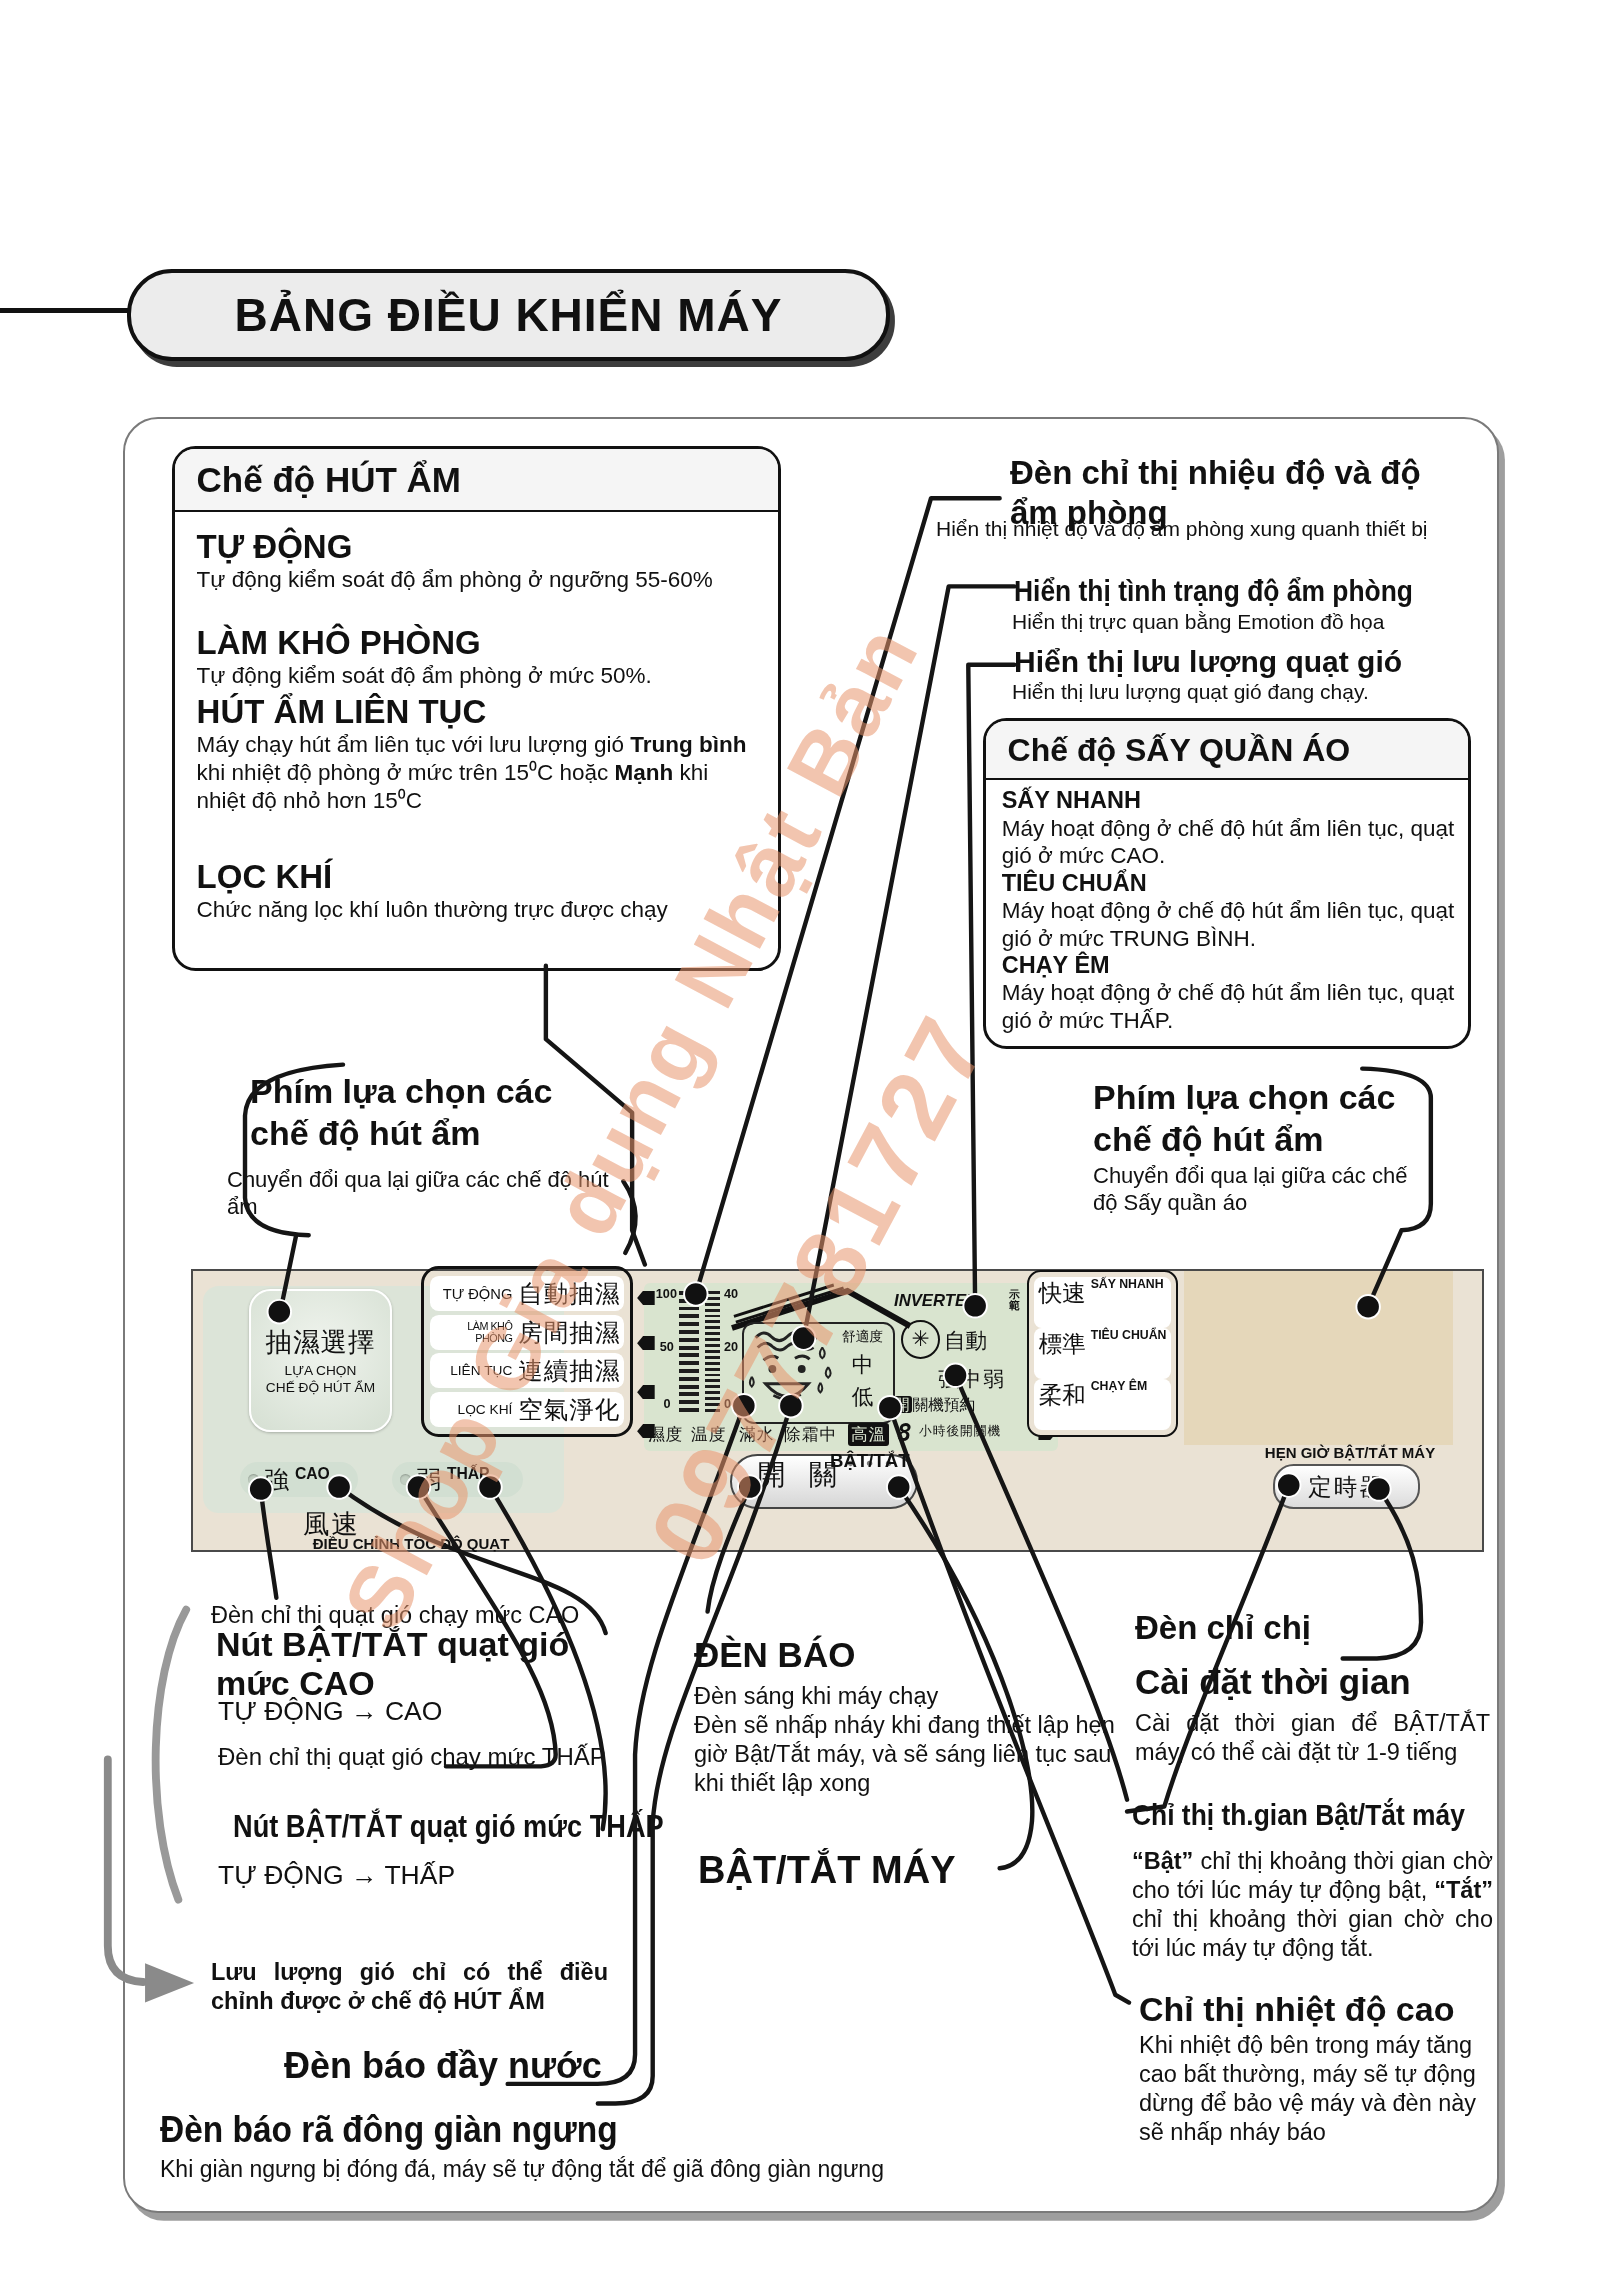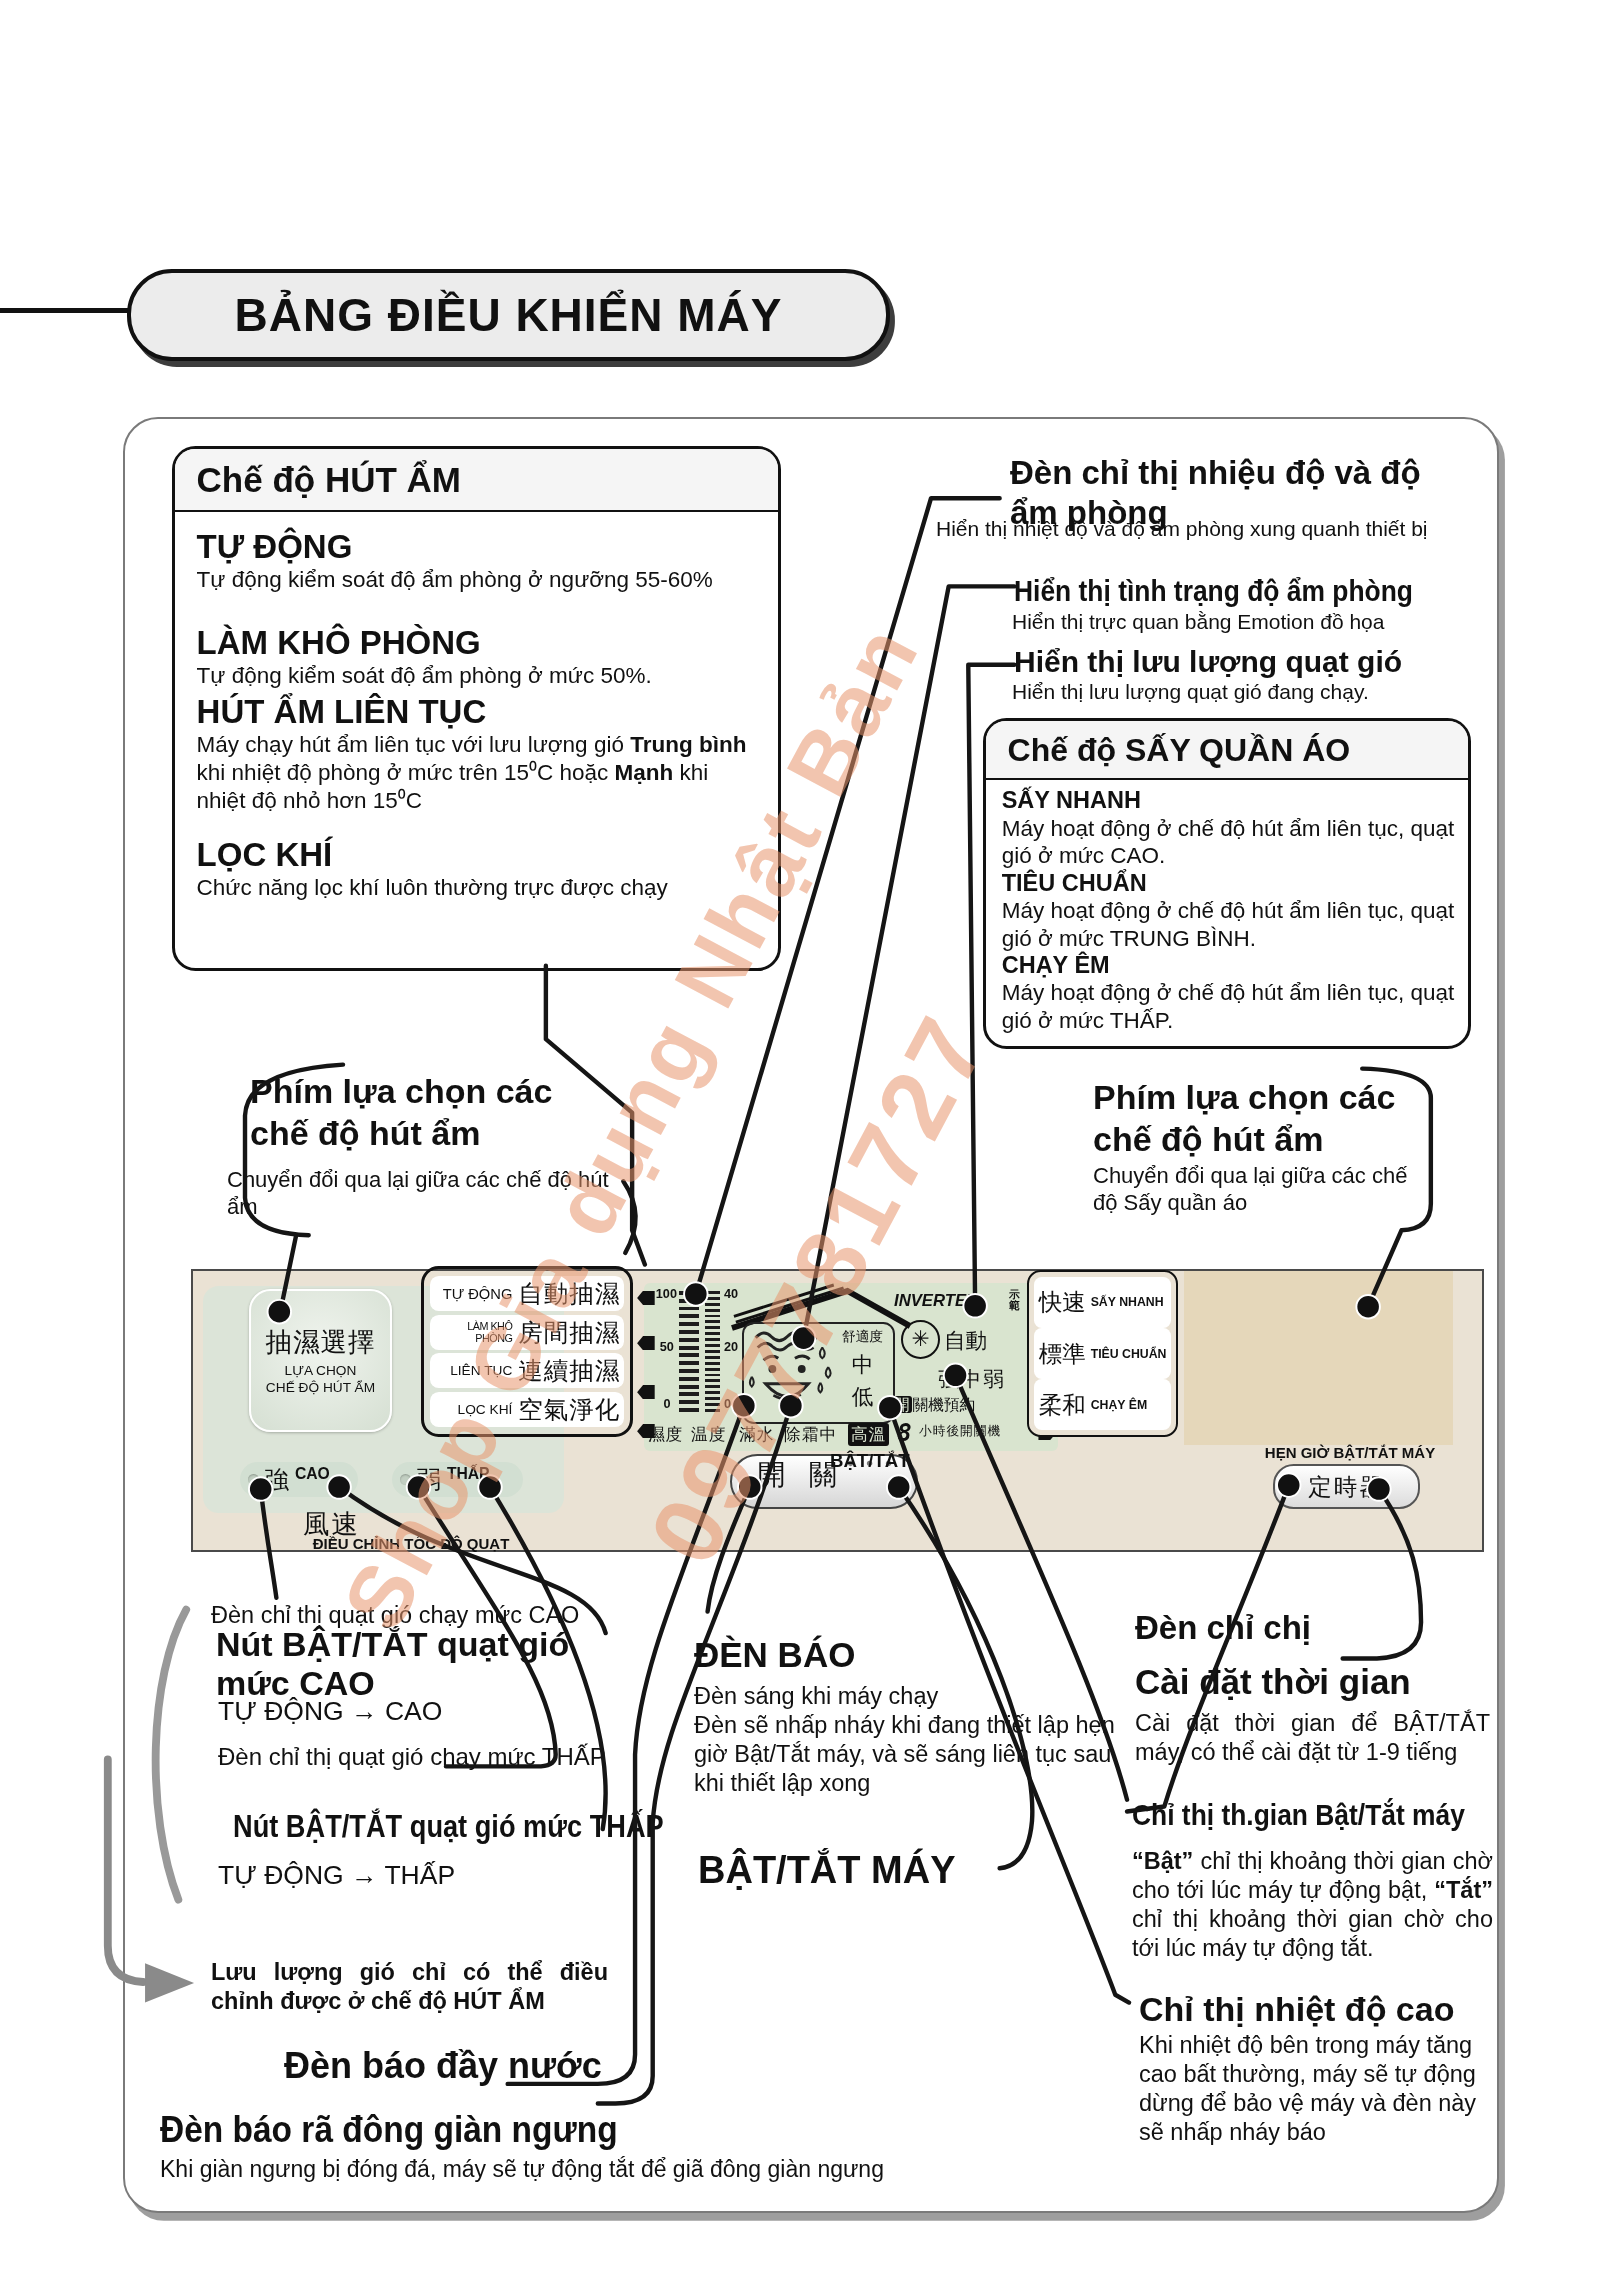--- a/index.html
+++ b/index.html
@@ -72,21 +72,21 @@
   .inv{position:absolute;left:250px;top:7.8px;font-size:16.7px;font-weight:bold;font-style:italic}
   .demo{position:absolute;left:365px;top:5.9px;font-size:10.8px;width:12.7px;line-height:11.8px;font-weight:bold}
   .lcd-auto{position:absolute;left:300px;top:43px;font-size:21.6px;font-weight:500}
   .lcd-fanlv{position:absolute;left:294px;top:82px;font-size:20.6px;font-weight:500;letter-spacing:2px}
   .lcd-reserve{position:absolute;left:247px;top:112px;font-size:15.7px;font-weight:500}
   .inv-chip{background:#111;color:#d9e4cf;padding:0 2.9px;border-radius:2.9px}
   .lcd-bottom{position:absolute;left:0;bottom:3.9px;width:100%;height:23.5px}
   .seg8{font-weight:bold;font-style:italic;font-size:24.5px;font-family:"DejaVu Sans Mono",monospace}
   .say-list{left:834px;top:-1px;width:151px;height:167px;border:2.9px solid #111;border-radius:13.7px;
     background:#eae2d4;padding:4.9px;box-sizing:border-box;display:flex;flex-direction:column;justify-content:space-between}
-  .say-row{background:#fff;border-radius:7.8px;height:58px;display:flex;align-items:center;padding:0 4.9px}
+  .say-row{background:#fff;border-radius:7.8px;height:58px;display:flex;align-items:flex-start;padding:0 4.9px}
   .say-cn{font-size:23.5px;font-weight:500;white-space:nowrap}
   .say-vn{font-size:12.3px;font-weight:bold;margin-left:4.9px;white-space:nowrap}
   .fan-pill{position:absolute;top:191px;height:35px;background:#d2dfd2;border-radius:17.6px;
     display:flex;align-items:center;padding:0 7.8px;box-sizing:border-box}
   .fan-pill .dot{width:10.8px;height:10.8px;border-radius:50%;background:#c2cfc2;box-shadow:inset 0 1px 2px rgba(0,0,0,.25);margin-right:5.9px}
   .fan-pill .cn{font-size:24.5px;font-weight:500}
   .fan-pill .vn{font-size:15.7px;font-weight:bold;margin-left:5.9px;margin-top:-11.8px}
   .wind{left:110px;top:235px;font-size:26.5px;letter-spacing:2px;font-weight:500}
   .wind-vn{left:61px;top:264px;width:314px;text-align:center;font-size:15px;font-weight:bold}
   .power-pill{left:537px;top:183px;width:188px;height:55px;border:2px solid #444;border-radius:27.4px;
@@ -114,21 +114,21 @@
 <div class="abs outer-frame"></div>
 
 <div class="abs info-box hut-box">
   <div class="info-head">Chế độ HÚT ẨM</div>
   <div class="hut-body">
     <div class="sec-t">TỰ ĐỘNG</div>
     <div class="sec-b" style="margin-bottom:29px">Tự động kiểm soát độ ẩm phòng ở ngưỡng 55-60%</div>
     <div class="sec-t">LÀM KHÔ PHÒNG</div>
     <div class="sec-b" style="margin-bottom:2px">Tự động kiểm soát độ ẩm phòng ở mức 50%.</div>
     <div class="sec-t">HÚT ẨM LIÊN TỤC</div>
-    <div class="sec-b" style="margin-bottom:20px"><span>Máy chạy hút ẩm liên tục với lưu lượng gió </span><span class="b">Trung bình</span><span> khi nhiệt độ phòng ở mức trên 15⁰C hoặc </span><span class="b">Mạnh</span><span> khi nhiệt độ nhỏ hơn 15⁰C</span></div>
+    <div class="sec-b" style="margin-bottom:42px"><span>Máy chạy hút ẩm liên tục với lưu lượng gió </span><span class="b">Trung bình</span><span> khi nhiệt độ phòng ở mức trên 15⁰C hoặc </span><span class="b">Mạnh</span><span> khi nhiệt độ nhỏ hơn 15⁰C</span></div>
     <div class="sec-t">LỌC KHÍ</div>
     <div class="sec-b">Chức năng lọc khí luôn thường trực được chạy</div>
   </div>
 </div>
 
 <div class="abs co-head" style="left:1010px;top:453px;width:431px">Đèn chỉ thị nhiệu độ và độ ẩm phòng</div>
 <div class="abs co-sub" style="left:936px;top:517px;width:510px">Hiển thị nhiệt độ và độ ẩm phòng xung quanh thiết bị</div>
 <div class="abs co-head cond" style="left:1014px;top:571px;width:461px;font-size:30px;white-space:nowrap">Hiển thị tình trạng độ ẩm phòng</div>
 <div class="abs co-sub" style="left:1012px;top:610px;width:412px">Hiển thị trực quan bằng Emotion đồ họa</div>
 <div class="abs co-head" style="left:1014px;top:642px;width:412px;font-size:30px;white-space:nowrap">Hiển thị lưu lượng quạt gió</div>

